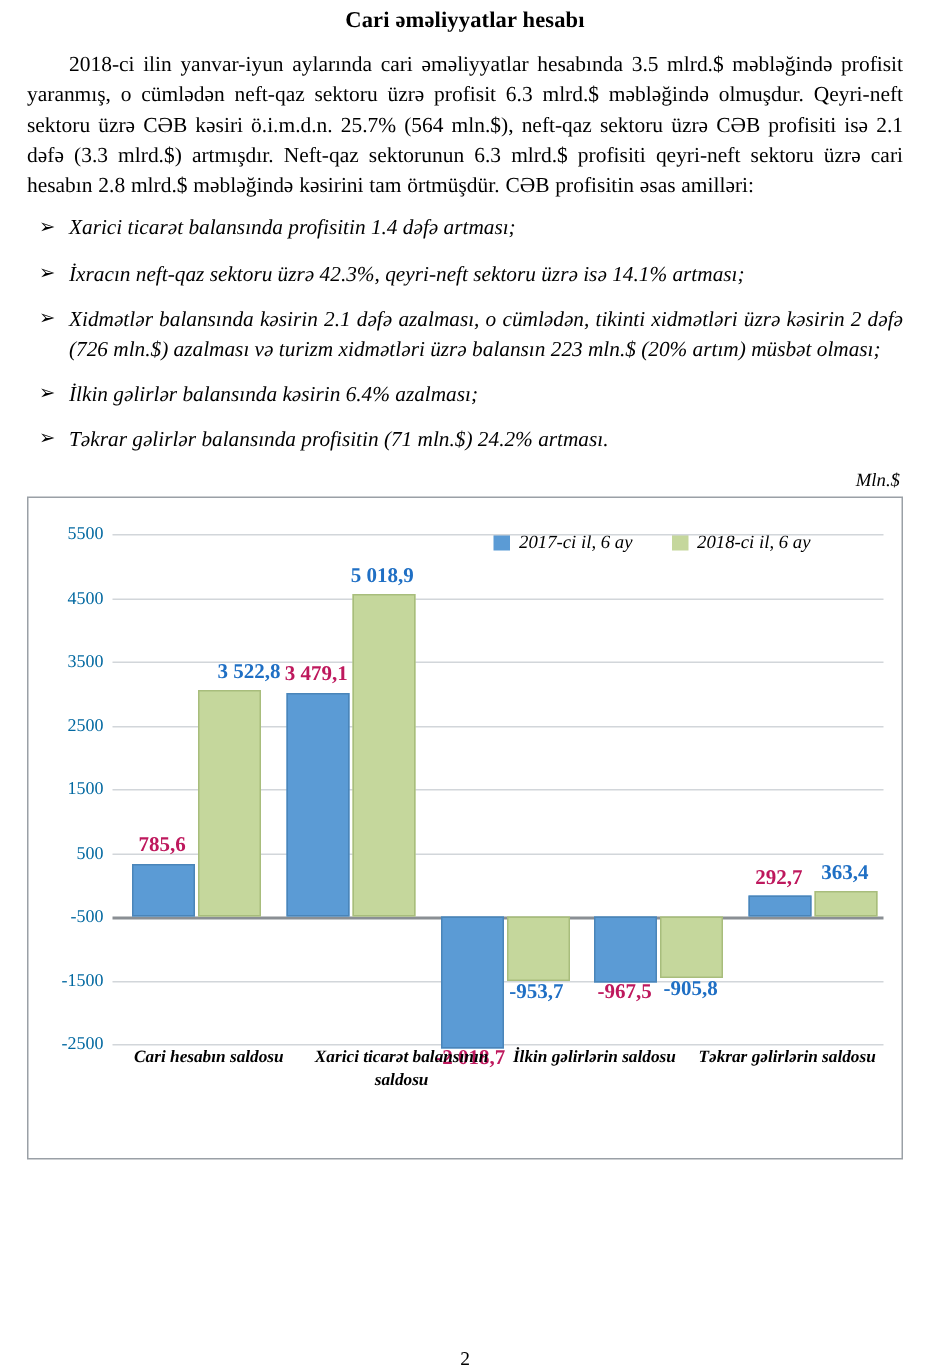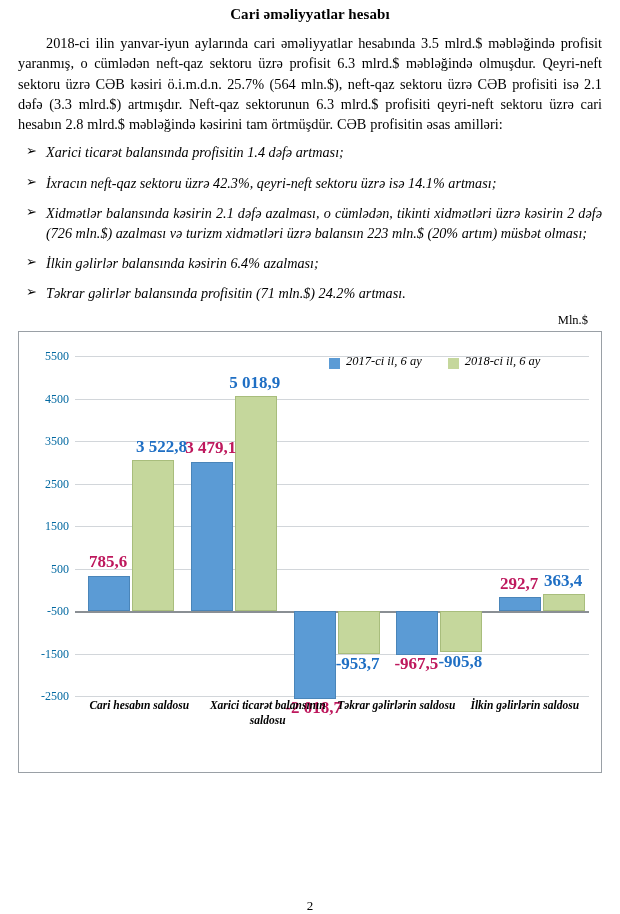--- a/index.html
+++ b/index.html
@@ -57,22 +57,23 @@
     font-style: normal;
     font-size: 13px;
     line-height: 1.42;
   }
   .bullet .btext {
     flex: 1 1 auto;
     text-align: justify;
   }
   .units {
     text-align: right;
+    font-style: italic;
     font-size: 12.5px;
-    margin: 4px 14px 3px 0;
+    margin: 4px 2px 3px 0;
   }
   
   .chart-box {
     border: 1px solid #9aa0a6;
     height: 442px;
     position: relative;
     box-sizing: border-box;
     background: #ffffff;
   }
   .legend {
@@ -80,21 +81,21 @@
     top: 22px;
     left: 310px;
     display: flex;
     gap: 26px;
     font-family: "Liberation Serif", serif;
     font-style: italic;
     font-size: 12.5px;
   }
   .legend .item {
     display: flex;
-    align-items: flex-end;
+    align-items: center;
     gap: 6px;
   }
   .legend .swatch {
     width: 11px;
     height: 11px;
     display: inline-block;
   }
   .plot {
     position: absolute;
     left: 56px;
@@ -145,21 +146,21 @@
   .bar {
     position: absolute;
     width: 40px;
   }
   .bar.b1 { background: #5b9bd5; border: 1px solid #4a85b9; left: 13px; }
   .bar.b2 { background: #c5d79c; border: 1px solid #a8bd7c; left: 57px; }
   .vlabel {
     position: absolute;
     font-family: "Liberation Serif", serif;
     font-weight: bold;
-    font-size: 17px;
+    font-size: 14px;
     white-space: nowrap;
     text-align: center;
     width: 70px;
   }
   .vlabel.c1 { color: #be185d; }
   .vlabel.c2 { color: #1f6fc4; }
   .xlabels {
     position: absolute;
     left: 56px;
     right: 12px;
@@ -293,21 +294,21 @@
           <div class="vlabel c1" style="left:-2px; bottom:30%;">292,7</div>
           <div class="vlabel c2" style="left:42px; bottom:31%;">363,4</div>
         </div>
 
       </div>
     </div>
 
     <div class="xlabels">
       <div class="xlabel">Cari hesabın saldosu</div>
       <div class="xlabel">Xarici ticarət balansının saldosu</div>
+      <div class="xlabel">İlkin gəlirlərin saldosu</div>
       <div class="xlabel">Təkrar gəlirlərin saldosu</div>
-      <div class="xlabel">İlkin gəlirlərin saldosu</div>
     </div>
 
   </div>
 
   <div class="page-num">2</div>
 
 </div>
 
 </body></html>

